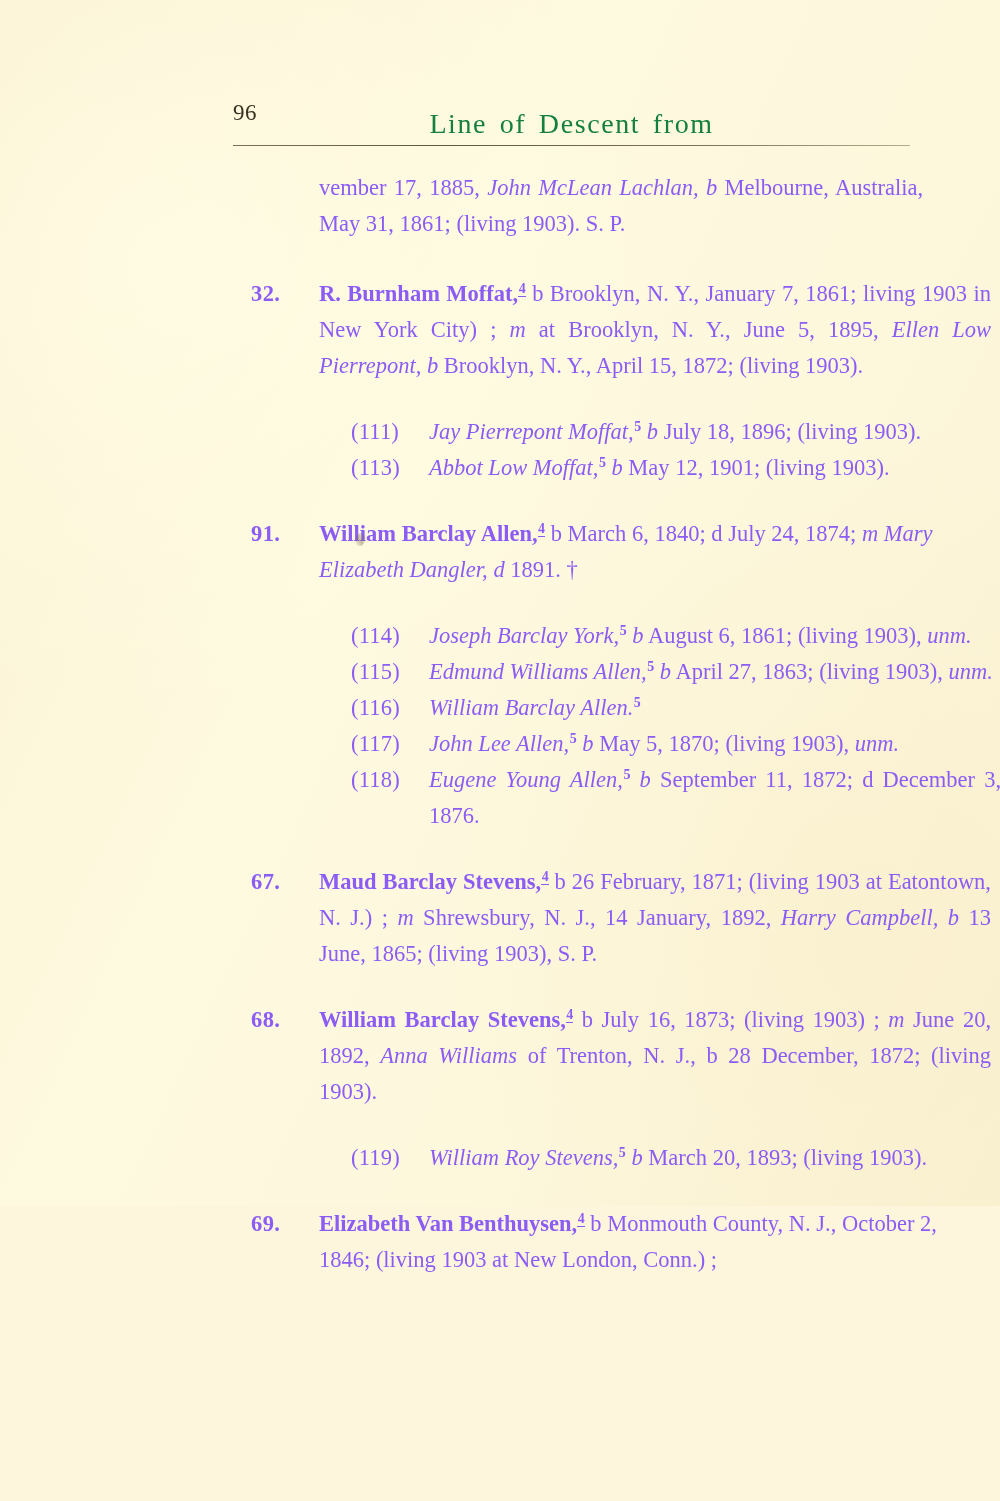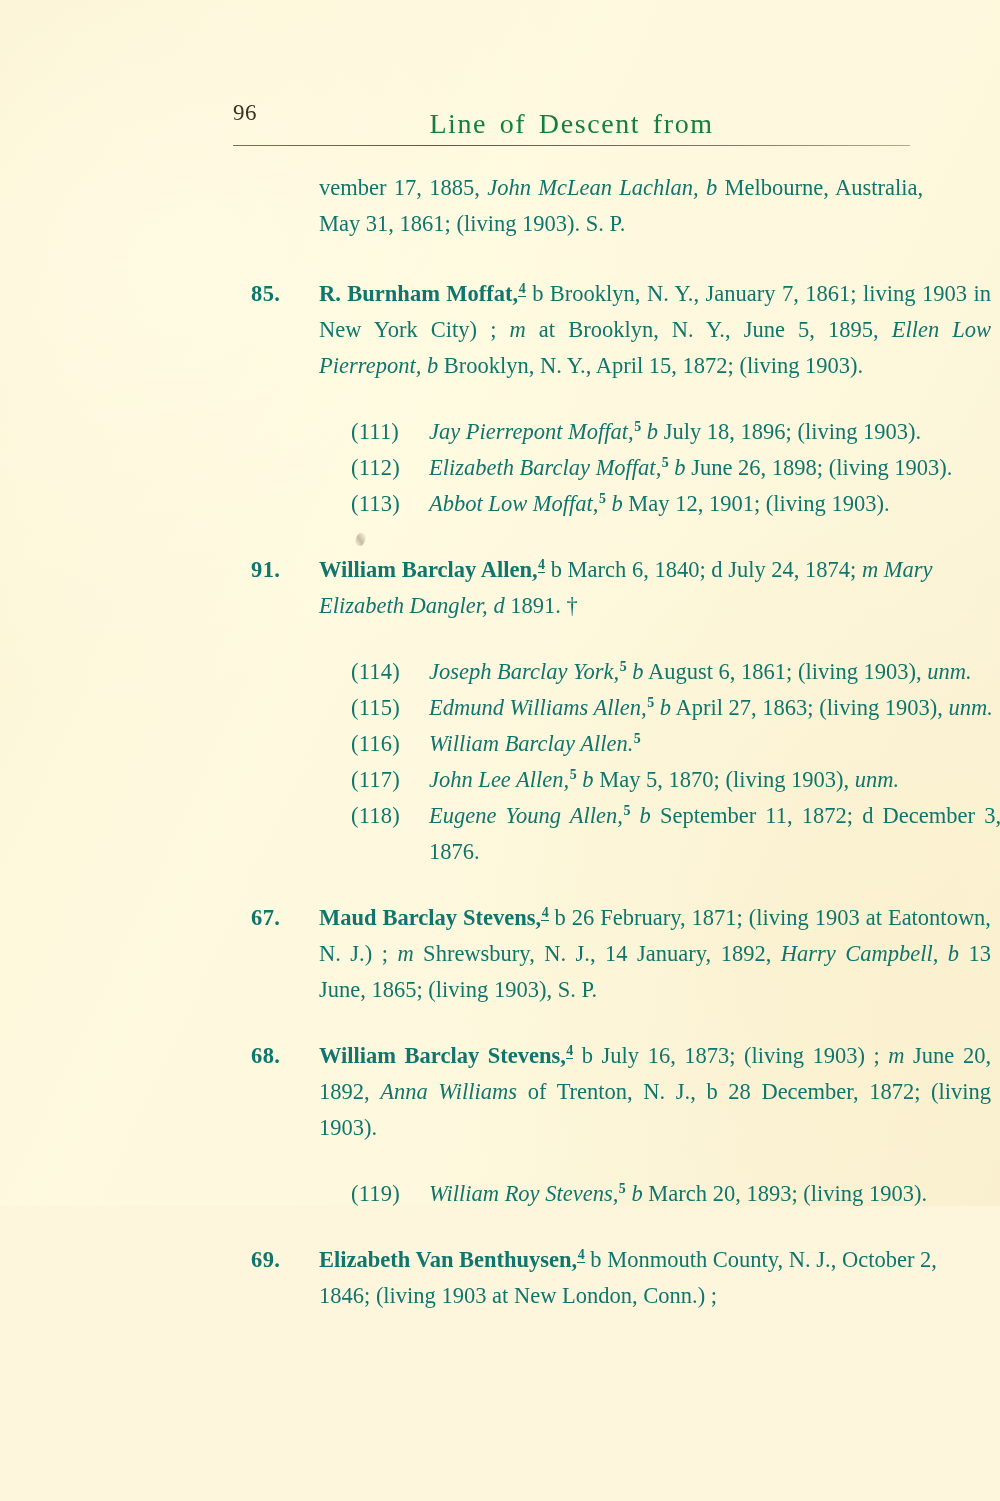--- a/index.html
+++ b/index.html
@@ -71,21 +71,21 @@
   }
 
   
   .textblock {
     position: absolute;
     left: 233px;
     top: 170px;
     width: 690px;
     font-size: 22.5px;
     line-height: 36px;
-    color: #0f766e;
+    color: #8b5cf6;
   }
 
   .para {
     position: relative;
     text-align: justify;
     text-justify: inter-word;
   }
 
   
   .cont {
@@ -183,29 +183,26 @@
   </div>
   <div class="head-rule"></div>
 
   <div class="textblock">
 
     <div class="para cont">
       <span>vember 17, 1885, </span><i>John McLean Lachlan,</i> <i>b</i><span> Melbourne, Australia, May 31, 1861; (living 1903).  S. P.</span>
     </div>
 
     <div class="para entry">
-      <span class="num">85.</span><b>R. Burnham Moffat,</b><span class="gen gen-4">4</span><span> b Brooklyn, N. Y., January 7, 1861; living 1903 in New York City) ; </span><i>m</i><span> at Brooklyn, N. Y., June 5, 1895, </span><i>Ellen Low Pierrepont,</i> <i>b</i><span> Brooklyn, N. Y., April 15, 1872; (living 1903).</span>
+      <span class="num">32.</span><b>R. Burnham Moffat,</b><span class="gen gen-4">4</span><span> b Brooklyn, N. Y., January 7, 1861; living 1903 in New York City) ; </span><i>m</i><span> at Brooklyn, N. Y., June 5, 1895, </span><i>Ellen Low Pierrepont,</i> <i>b</i><span> Brooklyn, N. Y., April 15, 1872; (living 1903).</span>
     </div>
 
     <div class="childgroup">
       <div class="para child">
         <span class="cnum">(111)</span><i>Jay Pierrepont Moffat,</i><span class="gen">5</span> <i>b</i><span> July 18, 1896; (living 1903).</span>
-      </div>
-      <div class="para child">
-        <span class="cnum">(112)</span><i>Elizabeth Barclay Moffat,</i><span class="gen">5</span> <i>b</i><span> June 26, 1898; (living 1903).</span>
       </div>
       <div class="para child">
         <span class="cnum">(113)</span><i>Abbot Low Moffat,</i><span class="gen">5</span> <i>b</i><span> May 12, 1901; (living 1903).</span>
       </div>
     </div>
 
     <div class="para entry nolast">
       <span class="num">91.</span><b>William Barclay Allen,</b><span class="gen gen-4">4</span><span> b March 6, 1840; d July 24, 1874; </span><i>m</i><span> </span><i>Mary Elizabeth Dangler,</i> <i>d</i><span class="dagger"> 1891. †</span>
     </div>
 

